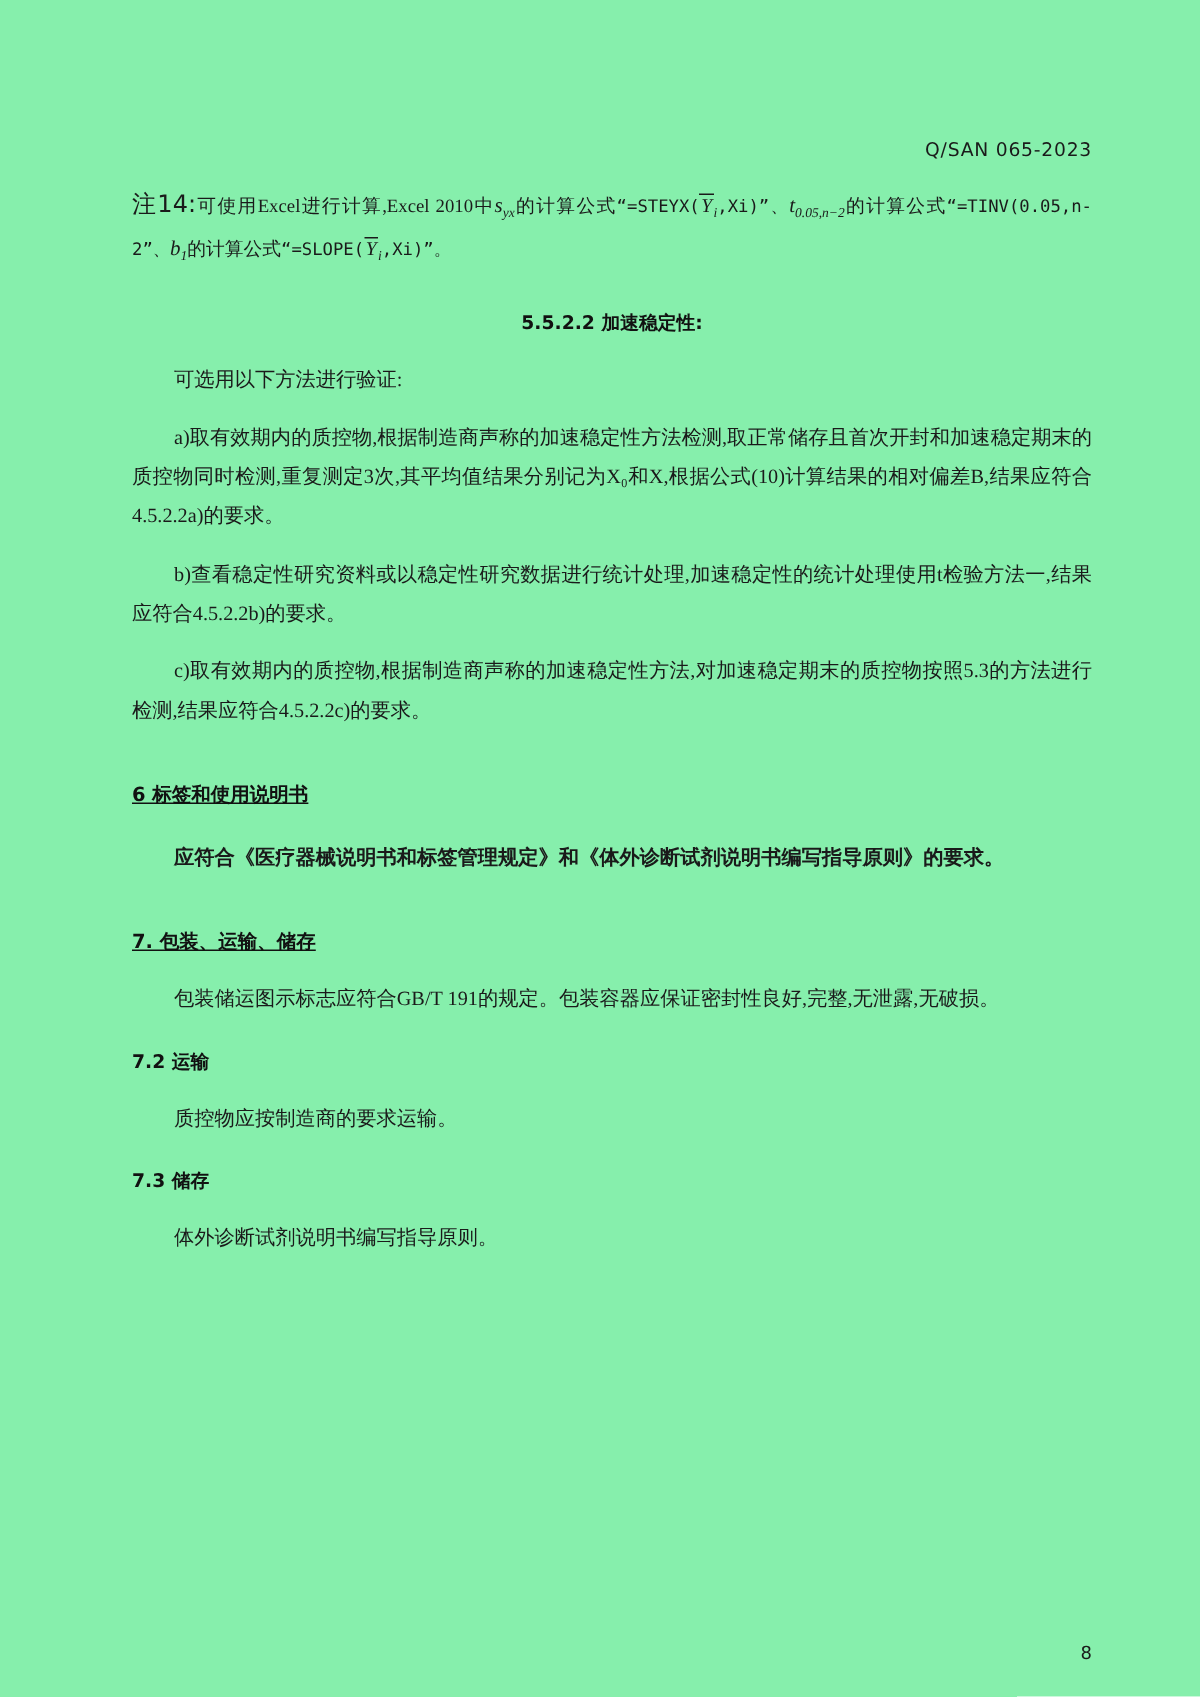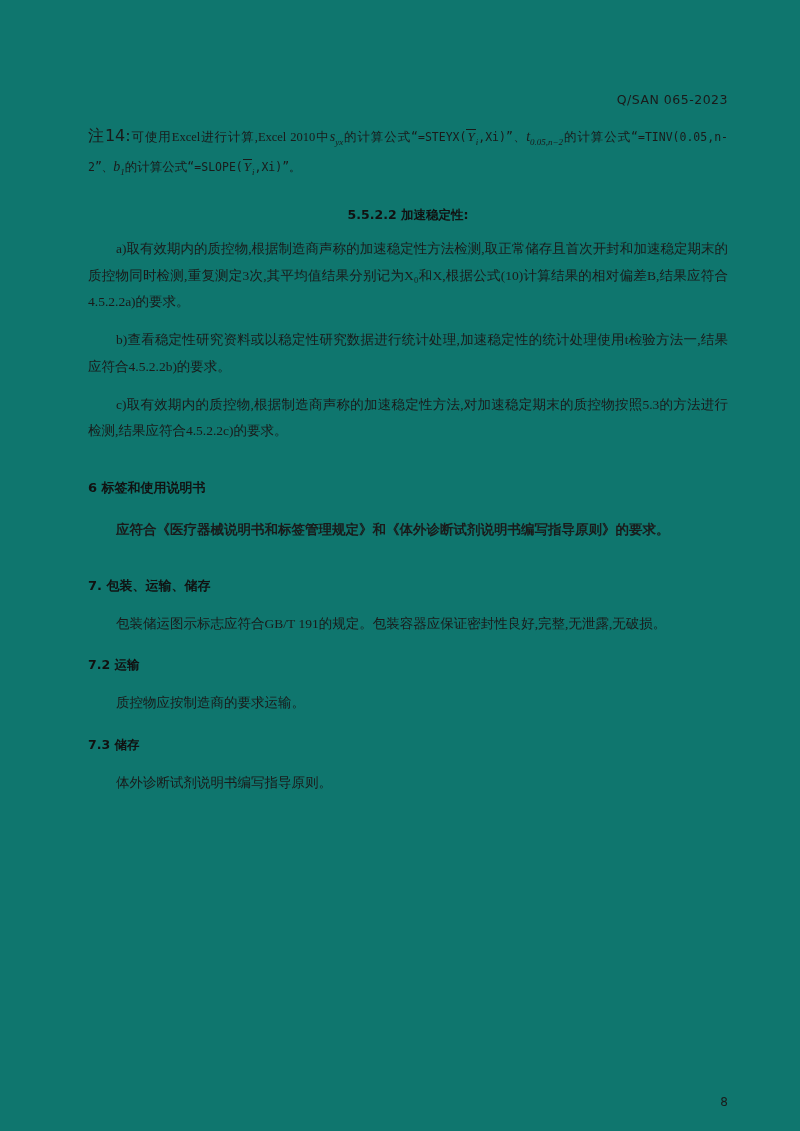--- a/index.html
+++ b/index.html
@@ -8,21 +8,21 @@
     background: #ffffff;
   }
   body {
     font-family: "Liberation Serif", serif;
     color: #1a1a1a;
   }
   .page {
     position: relative;
     width: 800px;
     height: 1131px;
-    background: #0f766e;
+    background: #86efac;
     overflow: hidden;
     box-sizing: border-box;
     padding-left: 14px;
   }
   .content {
     position: absolute;
     left: 88px;
     top: 0;
     width: 640px;
     height: 1131px;
@@ -100,21 +100,21 @@
     text-align: justify;
     text-justify: inter-ideograph;
   }
   .indent {
     text-indent: 28px;
   }
   .gap-26 { margin-top: 26px; text-align: center; }
   .gap-20 { margin-top: 20px; font-weight: bold; }
   .gap-16 { margin-top: 16px; }
   .gap-12 { margin-top: 12px; }
-  .gap-34 { margin-top: 34px; }
+  .gap-34 { margin-top: 34px; text-decoration: underline; }
   .pagenum {
     position: absolute;
     right: 0;
     bottom: 22px;
     font-family: "DejaVu Sans", sans-serif;
     font-size: 12px;
     color: #1a1a1a;
   }
 </style>
 </head>
@@ -127,20 +127,21 @@
     <div class="header-code">Q/SAN 065-2023</div>
 
     <div class="body-block">
 
       <p class="note">
         <span class="lbl">注14:</span><span>可使用Excel进行计算,Excel 2010中</span><span class="var">s</span><span class="sub">yx</span><span>的计算公式</span><span class="mono">“=STEYX(</span><span class="ovl">Y</span><span class="sub">i</span><span class="mono">,Xi)”、</span><span class="var">t</span><span class="sub">0.05,n−2</span><span>的计算公式</span><span class="mono">“=TINV(0.05,n-2”、</span><span class="var">b</span><span class="sub">1</span><span>的计算公式</span><span class="mono">“=SLOPE(</span><span class="ovl">Y</span><span class="sub">i</span><span class="mono">,Xi)”。</span>
       </p>
 
       <p class="heading-sm gap-26">5.5.2.2 加速稳定性:</p>
 
+      <p class="para indent gap-16">可选用以下方法进行验证:</p>
 
       <p class="para indent gap-12">a)取有效期内的质控物,根据制造商声称的加速稳定性方法检测,取正常储存且首次开封和加速稳定期末的质控物同时检测,重复测定3次,其平均值结果分别记为X₀和X,根据公式(10)计算结果的相对偏差B,结果应符合4.5.2.2a)的要求。</p>
 
       <p class="para indent gap-12">b)查看稳定性研究资料或以稳定性研究数据进行统计处理,加速稳定性的统计处理使用t检验方法一,结果应符合4.5.2.2b)的要求。</p>
 
       <p class="para indent gap-12">c)取有效期内的质控物,根据制造商声称的加速稳定性方法,对加速稳定期末的质控物按照5.3的方法进行检测,结果应符合4.5.2.2c)的要求。</p>
 
       <p class="heading gap-34">6  标签和使用说明书</p>
 
       <p class="para indent gap-20">应符合《医疗器械说明书和标签管理规定》和《体外诊断试剂说明书编写指导原则》的要求。</p>

